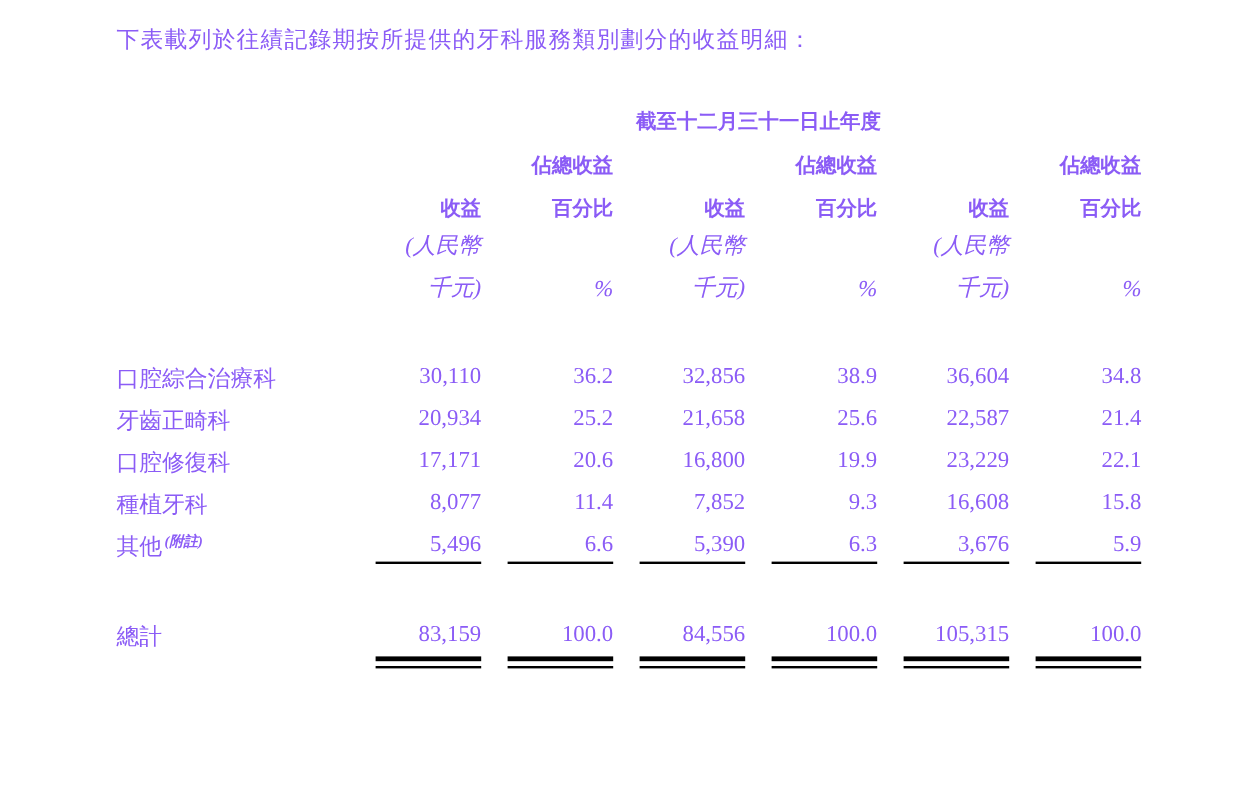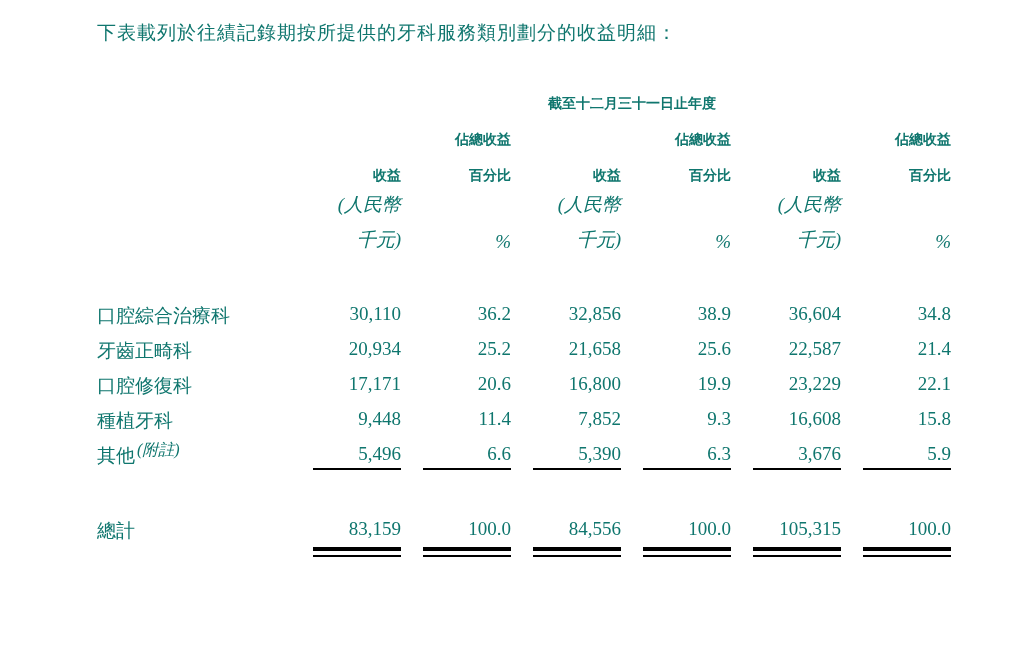--- a/index.html
+++ b/index.html
@@ -1,38 +1,38 @@
 <!DOCTYPE html>
 <html><head>
 <meta charset="utf-8">
 <style>
   html,body { margin:0; padding:0; background:#ffffff; }
   .page {
     position:relative;
     width:1036px; height:670px;
     background:#ffffff;
-    color:#0f766e;
+    color:#8b5cf6;
     font-family:"Liberation Serif","DejaVu Serif",serif;
     overflow:hidden;
   }
   .title {
     position:absolute; left:97px; top:20px;
     font-size:19px; letter-spacing:1px;
   }
   table.rev {
     position:absolute; left:97px; top:85px;
     width:854px; border-collapse:collapse; table-layout:fixed;
     font-size:19px;
   }
   td { padding:0; margin:0; white-space:nowrap; vertical-align:bottom; }
   .num { text-align:right; }
   .center { text-align:center; }
   .hdr {
     font-family:"Liberation Sans","DejaVu Sans",sans-serif;
-    font-weight:bold; font-size:14px;
+    font-weight:bold; font-size:17px;
   }
   .it { font-style:italic; }
   tr.rowA td { height:28px; }
   tr.rowB td { height:36px; }
   tr.rowC td { height:36px; }
   tr.rowD td { height:36px;text-align:right; }
   tr.rowE td { height:33px; }
   tr.rowF td { height:35px; }
   tr.spacer1 td { height:50px; }
   tr.drow td { height:35px; vertical-align:top;margin-top:44px; }
@@ -41,22 +41,22 @@
   tr.uline td.line { border-top:2px solid #000; }
   tr.spacer2 td { height:42px; }
   tr.trow td { height:22px; vertical-align:top; }
   tr.dline td { height:16px; vertical-align:top; }
   .dbar {
     height:4px; margin-top:3px;
     border-top:4px solid #000;
     border-bottom:2px solid #000;
   }
   sup.note {
-    font-size:16px; font-style:italic;
-    vertical-align:super; line-height:0; margin-left:2px;
+    font-size:12px; font-style:italic;
+    vertical-align:super; line-height:0; margin-left:2px;font-weight:bold;
   }
   .footnote {
     position:absolute; left:97px; top:626px;
     font-size:17.5px; letter-spacing:0.5px;
   }
   .footnote .fl { font-style:italic; margin-right:10px; }
 </style>
 </head>
 <body>
 
@@ -191,21 +191,21 @@
       <td></td>
       <td class="num">19.9</td>
       <td></td>
       <td class="num">23,229</td>
       <td></td>
       <td class="num">22.1</td>
     </tr>
 
     <tr class="drow">
       <td>種植牙科</td>
-      <td class="num">9,448</td>
+      <td class="num">8,077</td>
       <td></td>
       <td class="num">11.4</td>
       <td></td>
       <td class="num">7,852</td>
       <td></td>
       <td class="num">9.3</td>
       <td></td>
       <td class="num">16,608</td>
       <td></td>
       <td class="num">15.8</td>

